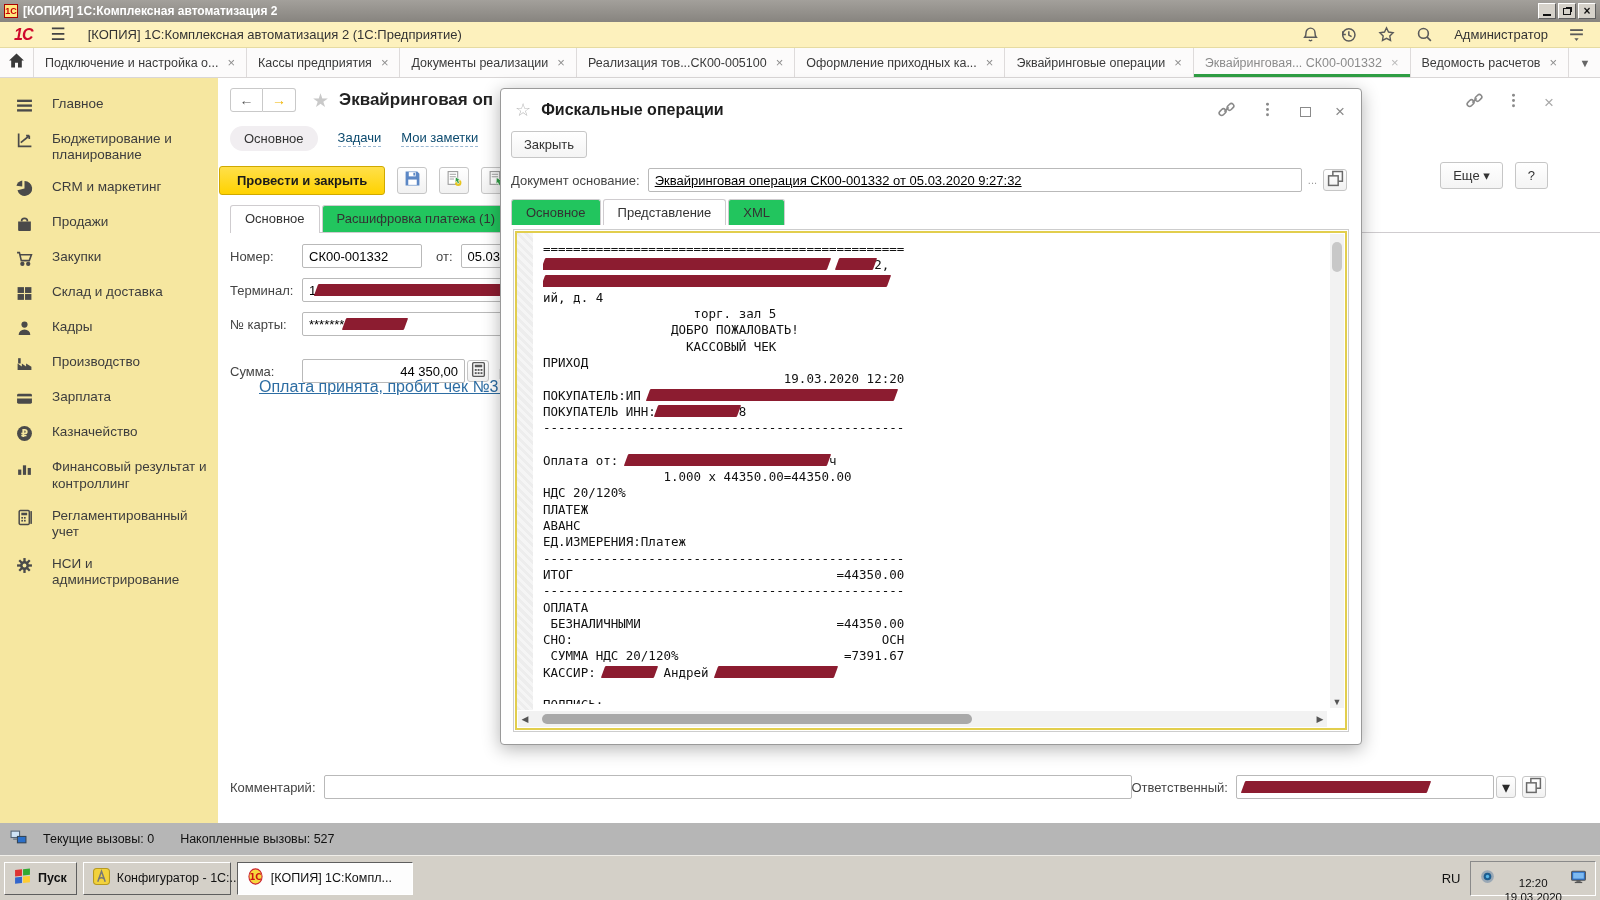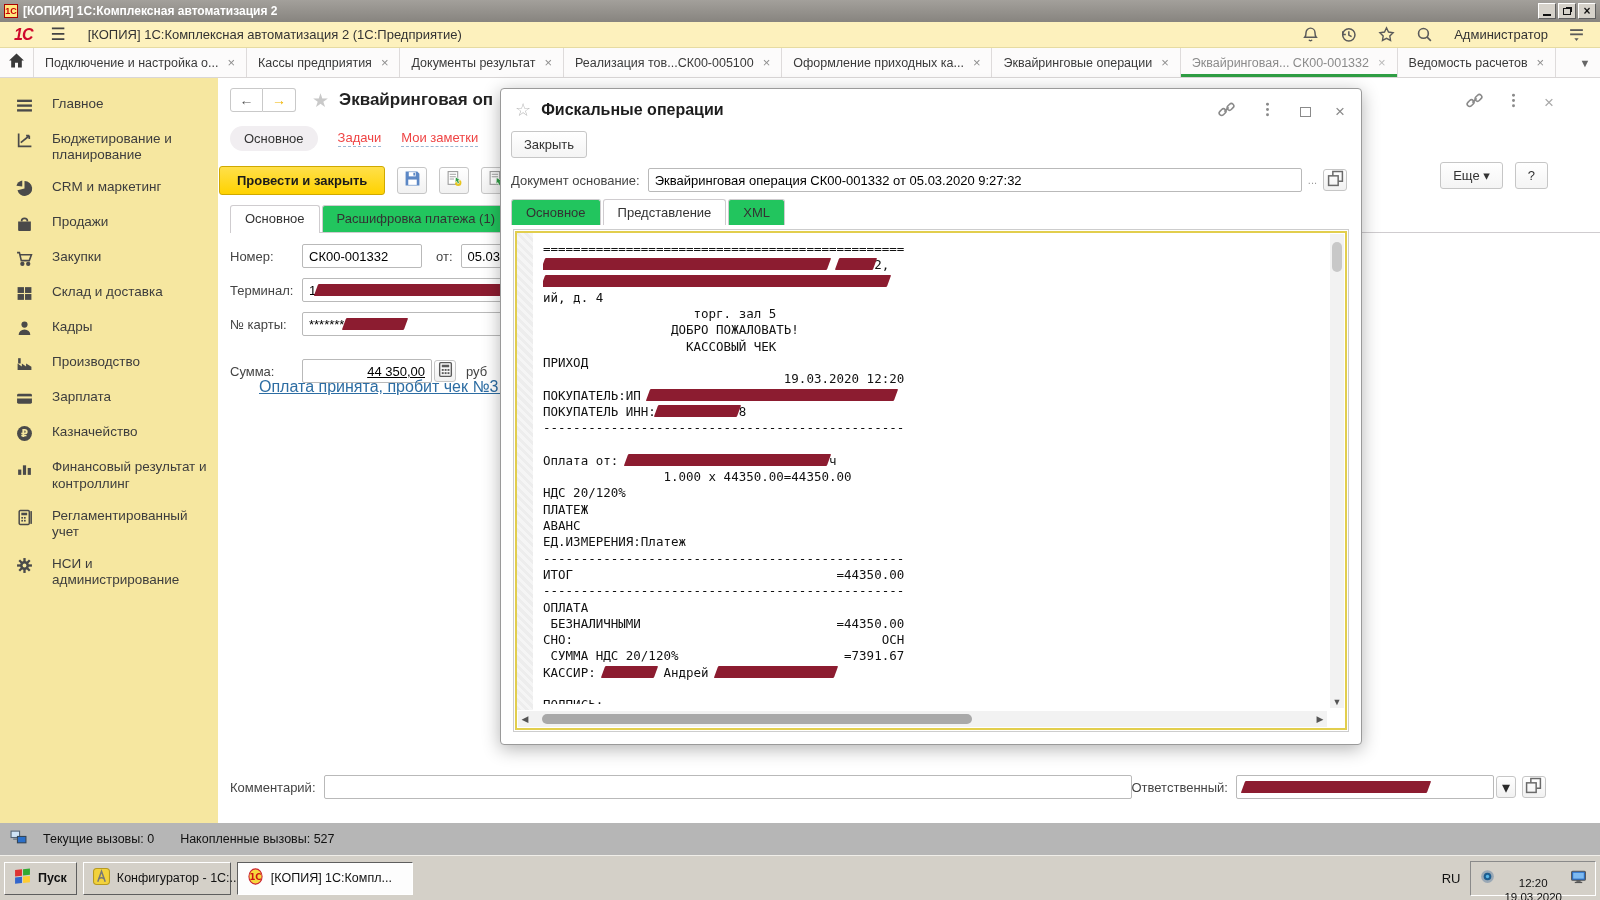--- a/index.html
+++ b/index.html
@@ -52,21 +52,21 @@
   #content { position:absolute; left:218px; top:78px; width:1382px; height:745px; background:#fff; }
   .navrow { position:absolute; left:12px; top:10px; display:flex; align-items:center; }
   .navbtn { width:33px; height:24px; background:#fff; border:1px solid #c9c9c9; display:flex; align-items:center;
     justify-content:center; font-size:14px; }
   .navbtn.b1 { border-radius:3px 0 0 3px; color:#555;}
   .navbtn.b2 { border-radius:0 3px 3px 0; color:#f0b400; border-left:none;}
   .doc-star { color:#c9c9c9; font-size:19px; margin:0 10px 0 16px; }
   .doc-title { font-size:17px; font-weight:bold; color:#222; white-space:nowrap; }
   .linkrow { position:absolute; left:12px; top:48px; display:flex; align-items:center; gap:20px; }
   .pill { background:#f1eef1; border-radius:13px; padding:5px 14px; font-size:13px; color:#333; }
-  .dlink { color:#ef4444; font-size:13px; border-bottom:1px dashed #9db9d3; padding-bottom:1px;}
+  .dlink { color:#0c4a6e; font-size:13px; border-bottom:1px dashed #9db9d3; padding-bottom:1px;}
   .toolrow { position:absolute; left:1px; top:88px; display:flex; align-items:center; gap:12px; }
   .btn-yellow { background:linear-gradient(#ffe04a,#ffd200); border:1px solid #cfa900; border-radius:3px;
     font-size:13px; font-weight:bold; color:#1a1a1a; padding:6px 17px; }
   .icobtn { width:30px; height:27px; background:linear-gradient(#fff,#f1f1f1); border:1px solid #c6c6c6;
     border-radius:3px; display:flex; align-items:center; justify-content:center; }
   .doc-winicons { position:absolute; right:46px; top:14px; display:flex; gap:22px; align-items:center; color:#a9a9a9;}
   .morerow { position:absolute; right:52px; top:84px; display:flex; gap:12px; }
   .btn-plain { background:linear-gradient(#fff,#f4f4f4); border:1px solid #c6c6c6; border-radius:3px;
     font-size:13px; color:#333; padding:5px 12px; }
   .formtabs { position:absolute; left:12px; top:127px; right:0; display:flex; border-bottom:1px solid #cfcccf; height:28px;}
@@ -193,21 +193,21 @@
     <span style="display:flex;">
         <span class="tab">
           <span>Подключение и настройка о...</span>
           <span class="tab-x">×</span>
         </span>
         <span class="tab">
           <span>Кассы предприятия</span>
           <span class="tab-x">×</span>
         </span>
         <span class="tab">
-          <span>Документы результат</span>
+          <span>Документы реализации</span>
           <span class="tab-x">×</span>
         </span>
         <span class="tab">
           <span>Реализация тов...СК00-005100</span>
           <span class="tab-x">×</span>
         </span>
         <span class="tab">
           <span>Оформление приходных ка...</span>
           <span class="tab-x">×</span>
         </span>
@@ -446,21 +446,21 @@
     </div>
     <div class="frm" style="top:234px; display:flex; align-items:center;">
       <span class="flabel" style="width:72px;">№ карты:</span>
       <span class="field" style="width:200px;">
           <span>*******</span>
           <span class="redact" style="width:62px;"></span>
         </span>
     </div>
     <div class="frm" style="top:281px; display:flex; align-items:center;">
       <span class="flabel" style="width:72px;">Сумма:</span>
-      <span class="field" style="width:130px; justify-content:flex-end;text-decoration:underline;">44 350,00</span>
+      <span class="field" style="width:163px; justify-content:flex-end;">44 350,00</span>
       <span class="icobtn" style="width:22px;height:22px;margin-left:2px;">
           <span><svg width="17" height="17" viewBox="0 0 16 16">
               <g fill="#5a5a5a">
                 <rect x="2.5" y="1.5" width="11" height="13" rx="1" fill="none" stroke="#5a5a5a" stroke-width="1.3"></rect>
                 <rect x="4.5" y="3.5" width="7" height="2.4"></rect>
                 <rect x="4.5" y="7.5" width="1.8" height="1.8"></rect>
                 <rect x="7.2" y="7.5" width="1.8" height="1.8"></rect>
                 <rect x="9.9" y="7.5" width="1.8" height="1.8"></rect>
                 <rect x="4.5" y="10.5" width="1.8" height="1.8"></rect>
                 <rect x="7.2" y="10.5" width="1.8" height="1.8"></rect>
@@ -512,21 +512,21 @@
               <circle cx="8" cy="8" r="1.4"></circle>
               <circle cx="8" cy="13" r="1.4"></circle>
             </g>
           </svg></span>
       <span class="m-maxbox"></span>
       <span class="m-x">×</span>
     </div>
     <button class="btn-plain m-closebtn">Закрыть</button>
     <div class="m-docrow">
       <span class="flabel">Документ основание:</span>
-      <span class="field" style="flex:1; margin-left:8px;">Эквайринговая операция СК00-001332 от 05.03.2020 9:27:32</span>
+      <span class="field" style="flex:1; margin-left:8px;text-decoration:underline;">Эквайринговая операция СК00-001332 от 05.03.2020 9:27:32</span>
       <span style="font-size:11px;color:#9a9a9a;margin:0 6px;">...</span>
       <span class="icobtn" style="width:24px;height:22px;">
           <span><svg width="17" height="17" viewBox="0 0 16 16">
               <g fill="none" stroke="#6a6a6a" stroke-width="1.4">
                 <rect x="1.5" y="5.5" width="9" height="9"></rect>
                 <path d="M5.5 5.5 v-4 h9 v9 h-4"></path>
               </g>
             </svg></span>
         </span>
     </div>

